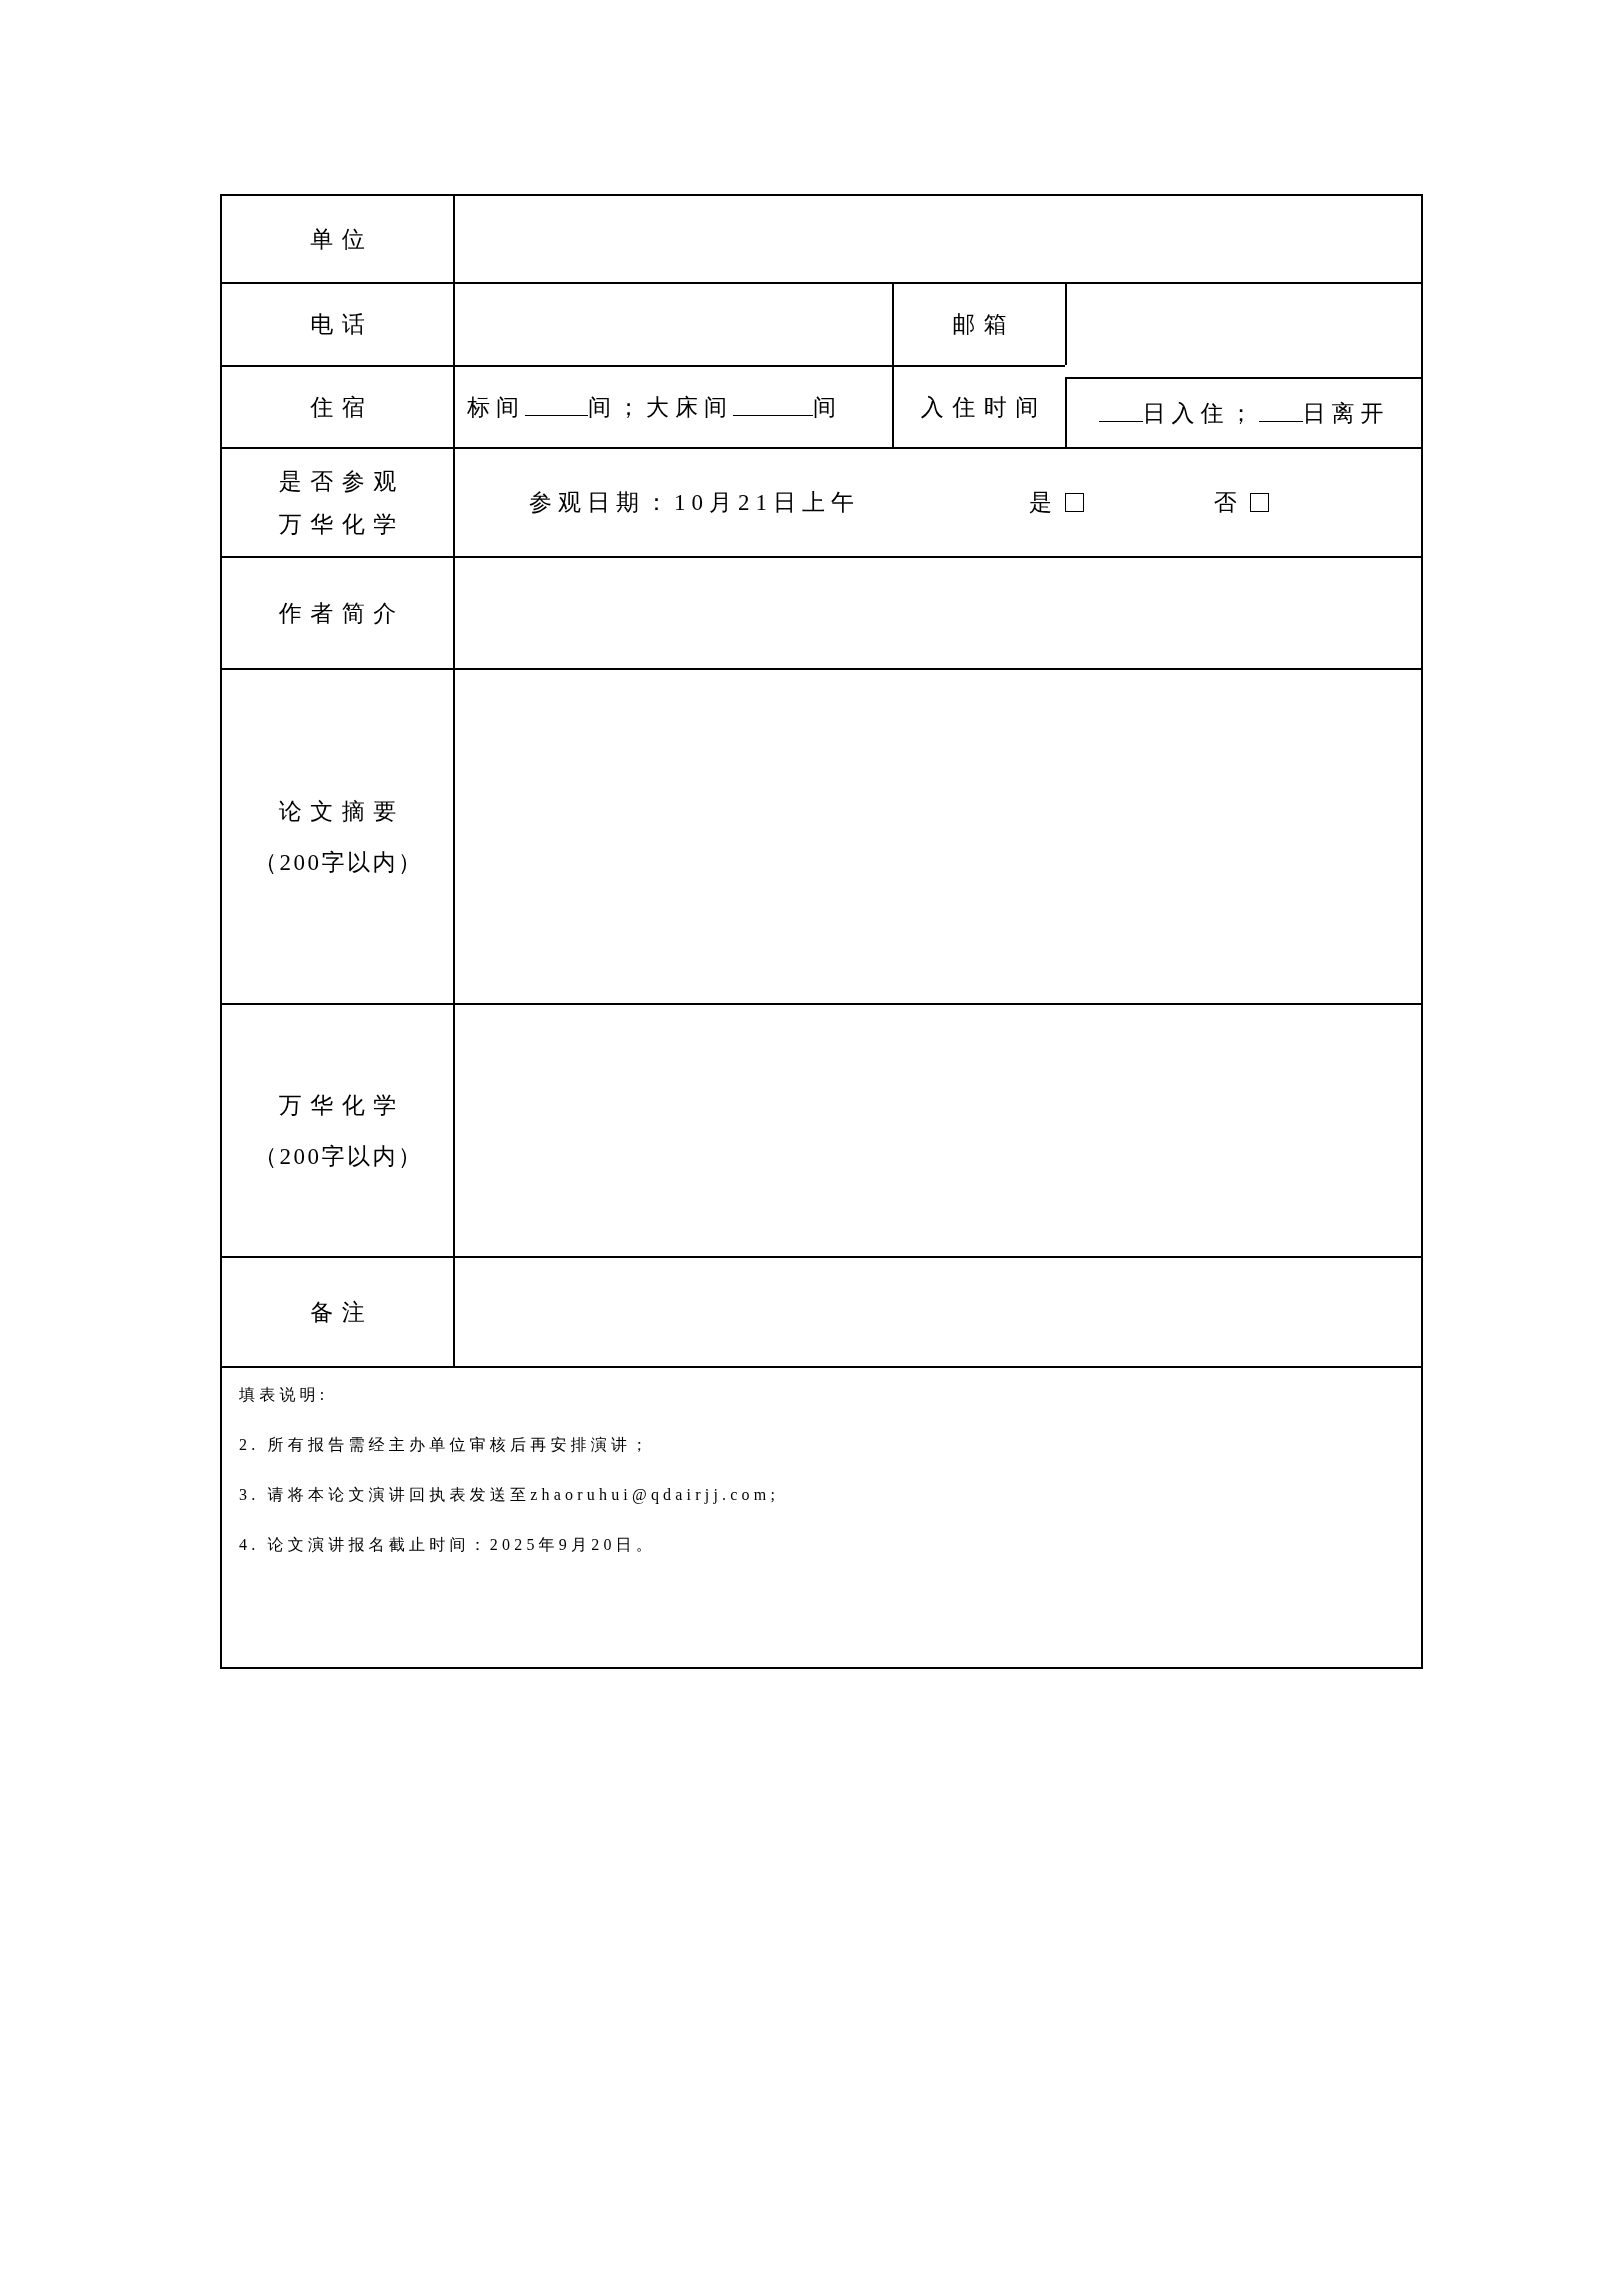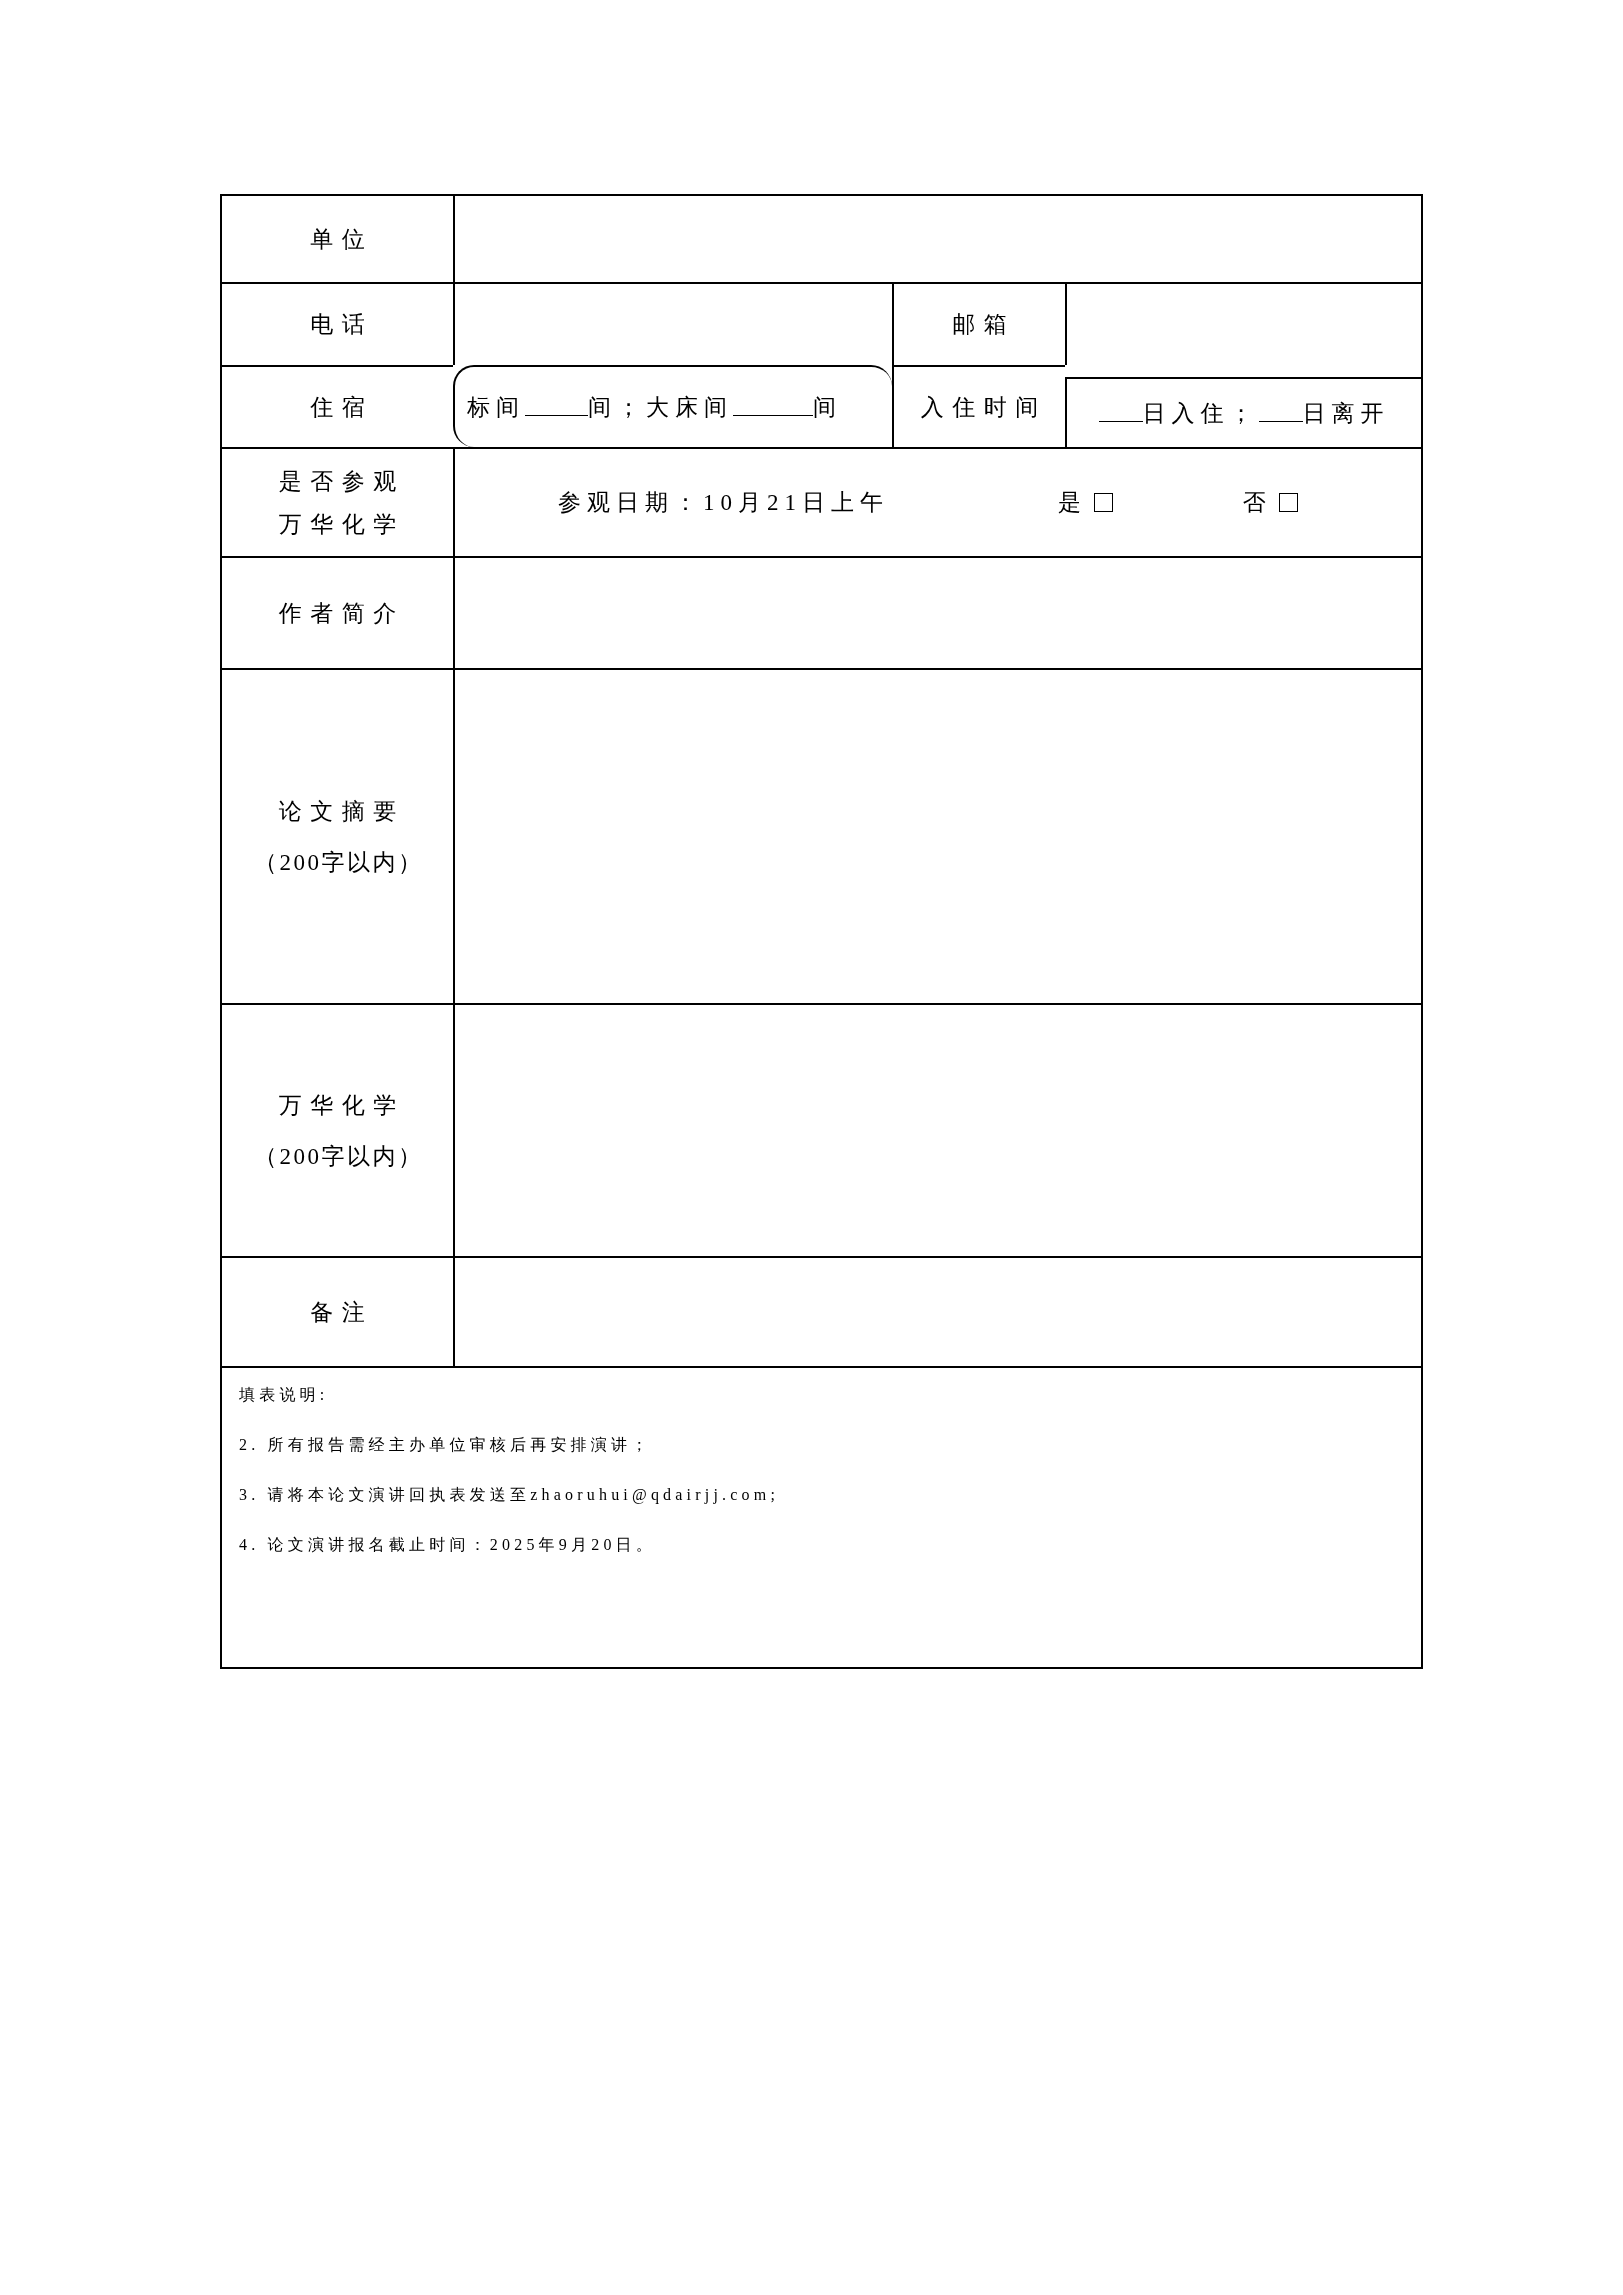--- a/index.html
+++ b/index.html
@@ -56,22 +56,22 @@
   .lh51 .lt{line-height:43px;}
   .lh60 .lt{line-height:51px;}
   .content{
     display:flex;
     align-items:center;
   }
   .content .inner{
     letter-spacing:6px;
     white-space:nowrap;
   }
-  .pad14{padding-left:12px;border-radius:21px;}
-  .pad150{padding-left:103px;}
+  .pad14{padding-left:12px;}
+  .pad150{padding-left:74px;}
   .centered{justify-content:center;margin-top:12px;}
   .blank{
     display:inline-block;
     height:1.05em;
     border-bottom:1.7px solid #000;
     vertical-align:baseline;
   }
   .w75{width:63px;}
   .w95{width:80px;}
   .w52{width:44px;}

